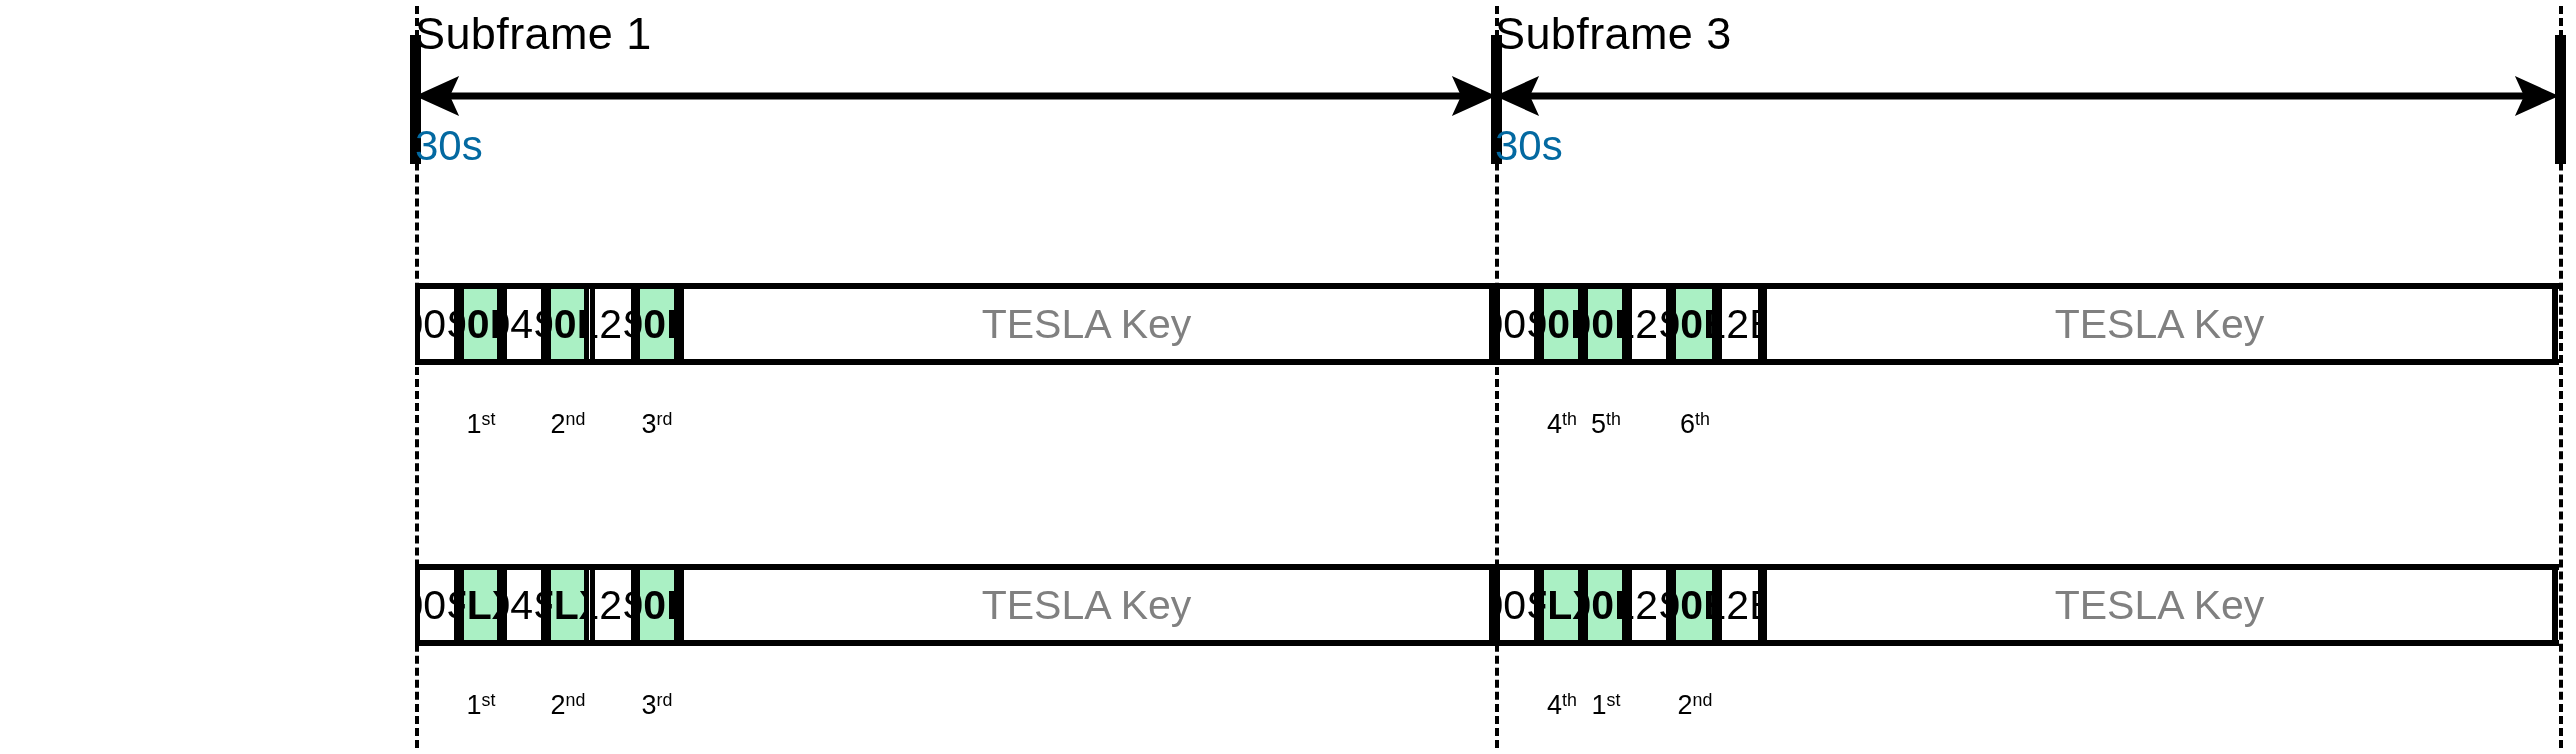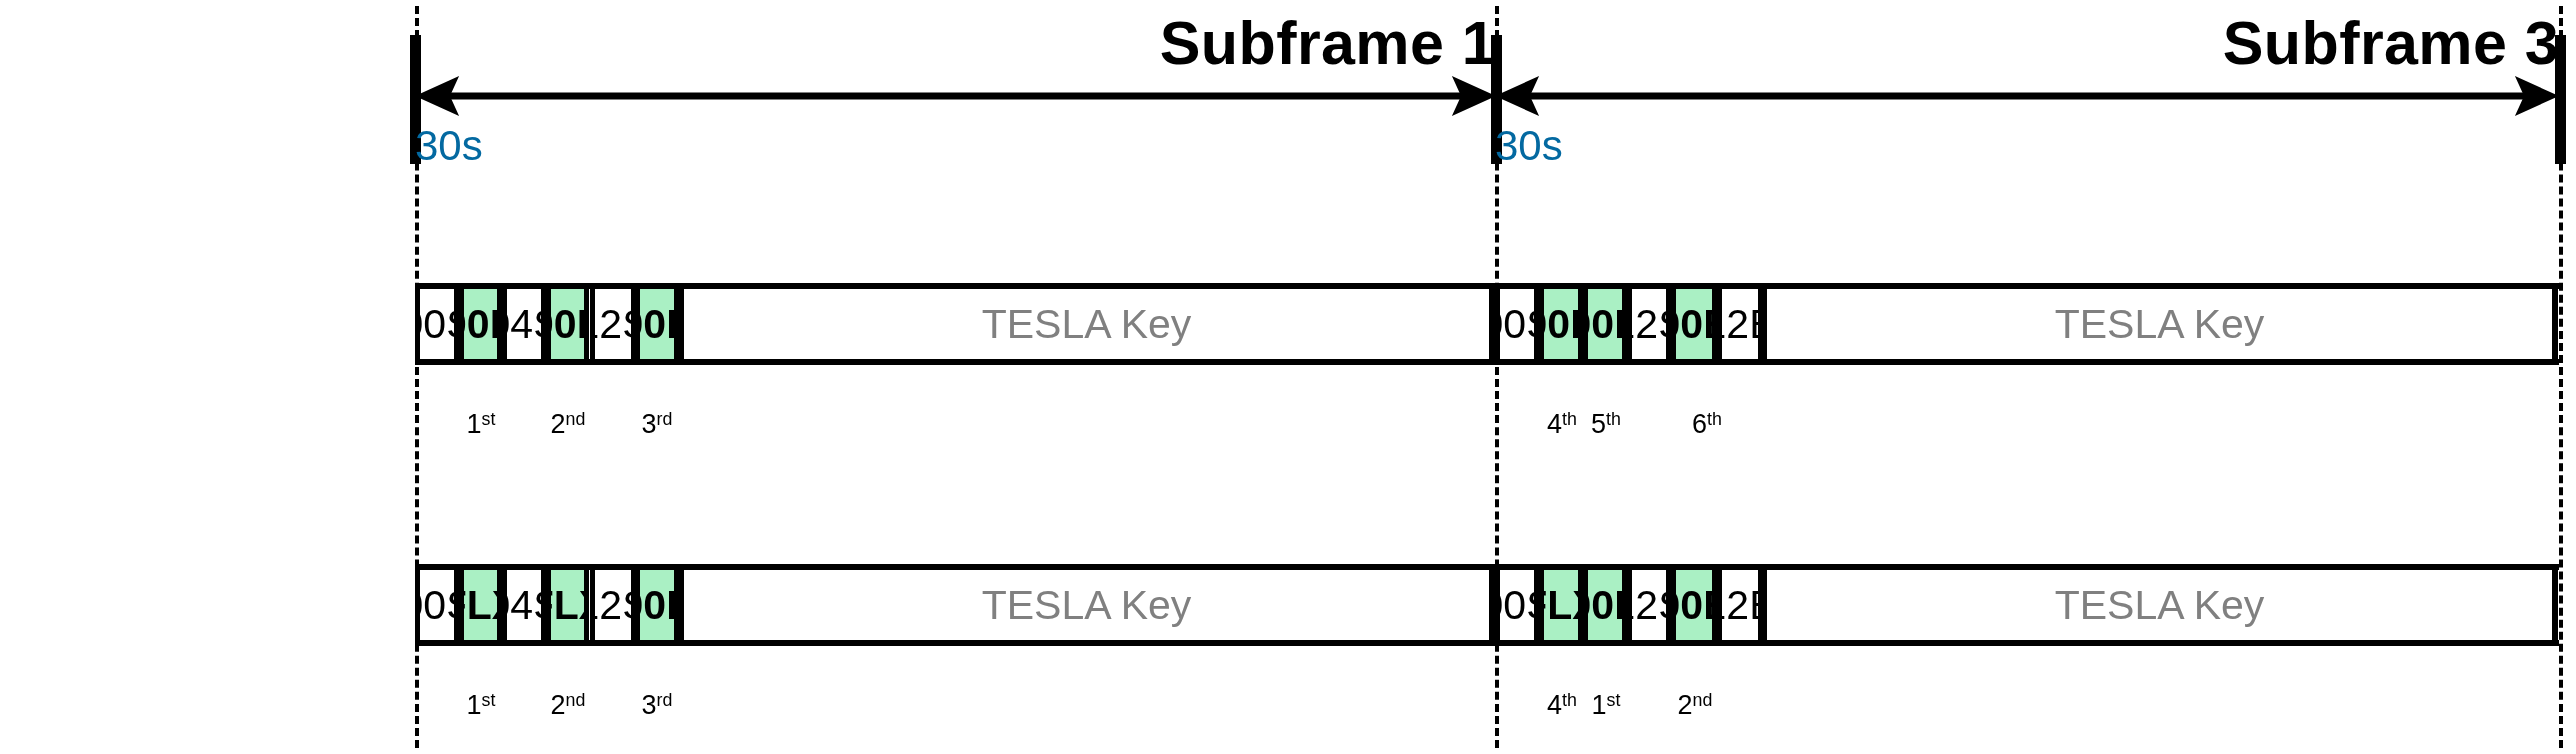--- a/index.html
+++ b/index.html
@@ -27,23 +27,23 @@
     border-left: 4.6px dashed #000000;
   }
 
   
   .sf-group { position: absolute; }
   .sf-title {
     position: absolute;
     top: 0;
     left: 0;
     width: 100%;
-    text-align: right;
-    font-size: 61px;
-    font-weight: bold;
+    text-align: left;
+    font-size: 45px;
+    font-weight: normal;
     color: #000000;
     letter-spacing: 0.4px;
     white-space: nowrap;
   }
   .sf-duration {
     position: absolute;
     top: 114px;
     left: 0;
     width: 100%;
     text-align: left;
@@ -190,21 +190,21 @@
       <div class="cell tesla last-of-frame" style="left: 267px; width: 796px;">TESLA Key</div>
     </div>
   <div id="seq1-ord1">
       <div class="ordinal" style="left: 481px; top: 409px;"><span>1</span><sup>st</sup></div>
       <div class="ordinal" style="left: 568px; top: 409px;"><span>2</span><sup>nd</sup></div>
       <div class="ordinal" style="left: 657px; top: 409px;"><span>3</span><sup>rd</sup></div>
     </div>
   <div id="seq1-ord2">
       <div class="ordinal" style="left: 1562px; top: 409px;"><span>4</span><sup>th</sup></div>
       <div class="ordinal" style="left: 1606px; top: 409px;"><span>5</span><sup>th</sup></div>
-      <div class="ordinal" style="left: 1695px; top: 409px; margin-left: 12px;"><span>6</span><sup>th</sup></div>
+      <div class="ordinal" style="left: 1695px; top: 409px;"><span>6</span><sup>th</sup></div>
     </div>
 
   <div class="strip" id="seq2-sf1" style="left:415px; top:564px; width:1081px;">
       <div class="cell plain" style="left: 0px; width: 44px;">00S</div>
       <div class="cell green" style="left: 44px; width: 43px;">FLX</div>
       <div class="cell plain" style="left: 87px; width: 44px;">04S</div>
       <div class="cell green" style="left: 131px; width: 43px;">FLX</div>
       <div class="cell plain" style="left: 175px; width: 46px;">12S</div>
       <div class="cell green" style="left: 220px; width: 44px;">00E</div>
       <div class="cell tesla last-of-frame" style="left: 264px; width: 816px;">TESLA Key</div>

